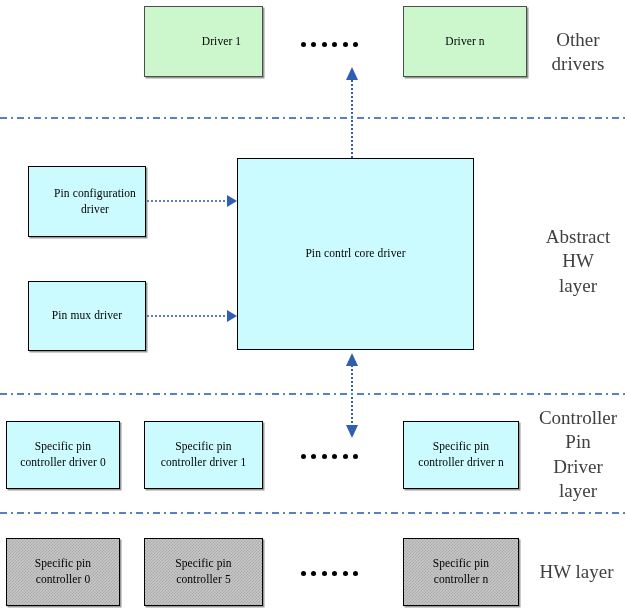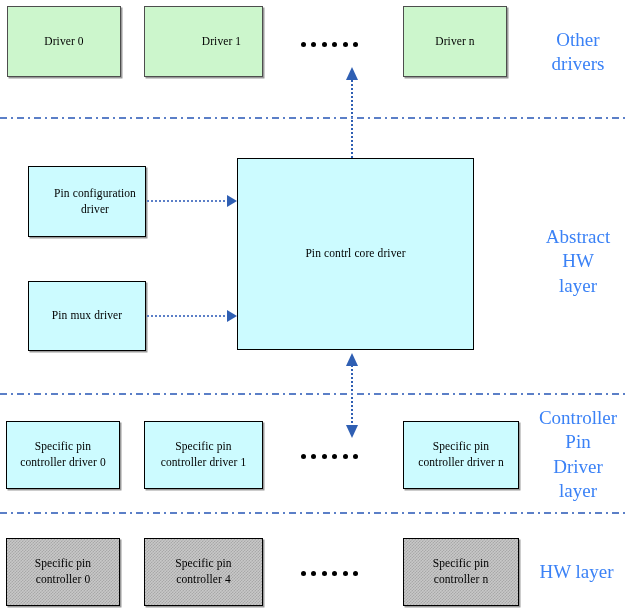--- a/index.html
+++ b/index.html
@@ -74,21 +74,21 @@
     border-radius: 50%;
   }
 
   
   .layer-label {
     position: absolute;
     text-align: center;
     font-family: "Liberation Serif", "DejaVu Serif", serif;
     font-size: 19px;
     line-height: 1.28;
-    color: #3b82f6;
+    color: #404040;
   }
 
   
   .separator {
     position: absolute;
     left: 0;
     width: 627px;
     height: 2px;
     background-image: linear-gradient(
         to right,
@@ -135,38 +135,35 @@
     border-left: 6px solid transparent;
     border-right: 6px solid transparent;
     border-top: 13px solid #2f5fb3;
   }
 </style>
 </head>
 <body>
 
 <div id="canvas">
 
-  <div class="box box-green" style="left:7px; top:6px; width:114px; height:71px;">
-    <span class="lbl">Driver 0</span>
-  </div>
 
   <div class="box box-green" style="left:144px; top:6px; width:119px; height:71px;padding-left:36px;">
     <span class="lbl">Driver 1</span>
   </div>
 
   <div class="dots" style="left:301px; top:40px; width:57px;">
     <i></i>
       <i></i>
       <i></i>
       <i></i>
       <i></i>
       <i></i>
   </div>
 
-  <div class="box box-green" style="left:403px; top:6px; width:104px; height:71px;">
+  <div class="box box-green" style="left:403px; top:6px; width:124px; height:71px;">
     <span class="lbl">Driver n</span>
   </div>
 
   <div class="layer-label" style="left:530px; top:28px; width:96px;">
     <div>Other</div>
     <div>drivers</div>
   </div>
 
   <div class="vline" style="left:351px; top:80px; height:78px;"></div>
   <div class="arrow-up" style="left:346px; top:67px;"></div>
@@ -248,21 +245,21 @@
   <div class="box box-grey" style="left:6px; top:538px; width:114px; height:68px;">
     <span class="lbl">
       <span>Specific pin</span><br>
       <span>controller 0</span>
     </span>
   </div>
 
   <div class="box box-grey" style="left:144px; top:538px; width:119px; height:68px;">
     <span class="lbl">
       <span>Specific pin</span><br>
-      <span>controller 4</span>
+      <span>controller 5</span>
     </span>
   </div>
 
   <div class="dots" style="left:301px; top:569px; width:57px;">
     <i></i>
       <i></i>
       <i></i>
       <i></i>
       <i></i>
       <i></i>

